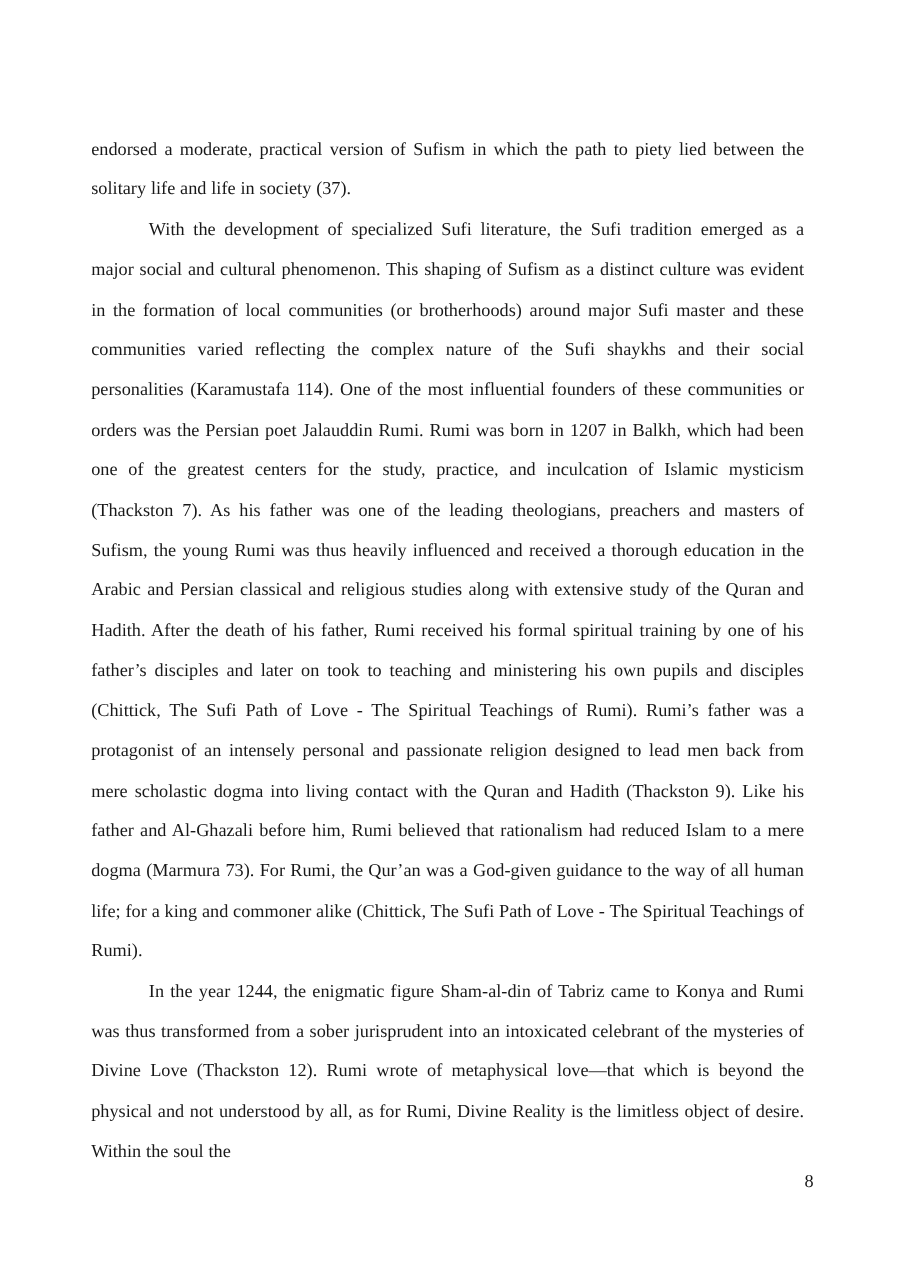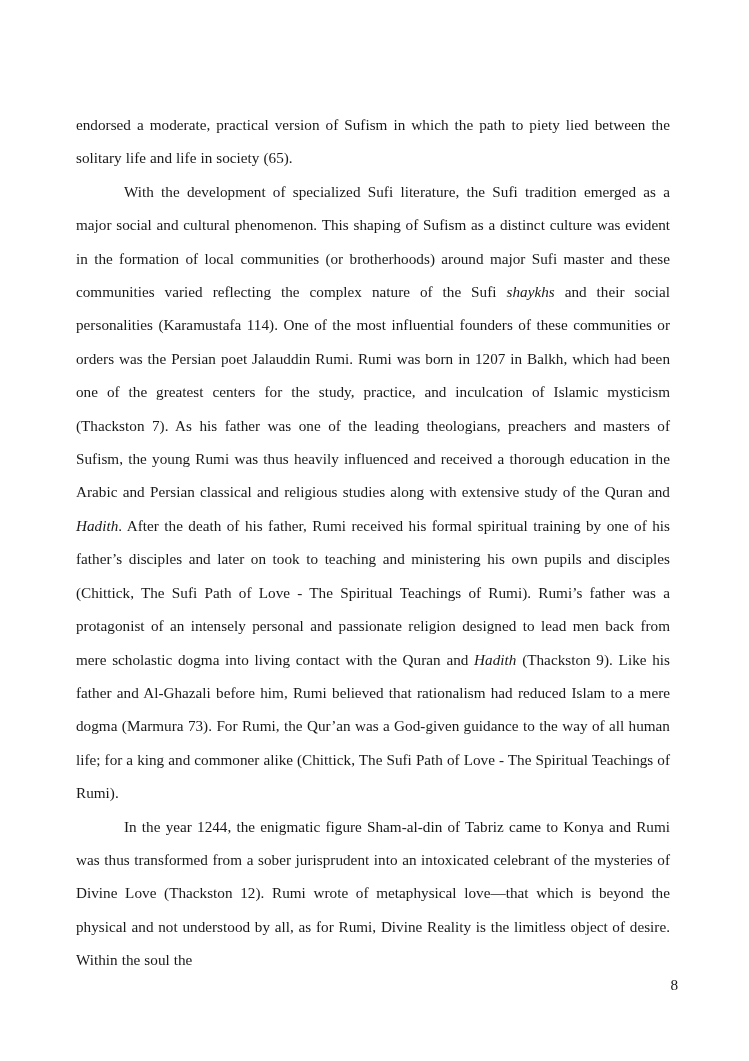--- a/index.html
+++ b/index.html
@@ -43,21 +43,20 @@
     color: #181818;
     letter-spacing: 0.02px;
     word-spacing: 0.2px;
   }
 
   .para.indent {
     text-indent: 48px;
   }
 
   .para .it {
-    font-style: italic;
   }
 
   .page-number {
     position: absolute;
     left: 0;
     top: 975px;
     width: 678px;
     text-align: right;
     font-size: 15.2px;
     line-height: 20px;
@@ -70,20 +69,20 @@
     text-rendering: optimizeLegibility;
   }
 </style>
 </head>
 <body>
 
 <div class="page">
 
   <div class="text-column" id="text-column">
 
-  <p class="para"><span>endorsed a moderate, practical version of Sufism in which the path to piety lied between the solitary life and life in society (65).</span></p>
+  <p class="para"><span>endorsed a moderate, practical version of Sufism in which the path to piety lied between the solitary life and life in society (37).</span></p>
       <p class="para indent"><span>With the development of specialized Sufi literature, the Sufi tradition emerged as a major social and cultural phenomenon. This shaping of Sufism as a distinct culture was evident in the formation of local communities (or brotherhoods) around major Sufi master and these communities varied reflecting the complex nature of the Sufi </span><span class="it">shaykhs</span><span> and their social personalities (Karamustafa 114). One of the most influential founders of these communities or orders was the Persian poet Jalauddin Rumi. Rumi was born in 1207 in Balkh, which had been one of the greatest centers for the study, practice, and inculcation of Islamic mysticism (Thackston 7). As his father was one of the leading theologians, preachers and masters of Sufism, the young Rumi was thus heavily influenced and received a thorough education in the Arabic and Persian classical and religious studies along with extensive study of the Quran and </span><span class="it">Hadith</span><span>. After the death of his father, Rumi received his formal spiritual training by one of his father’s disciples and later on took to teaching and ministering his own pupils and disciples (Chittick, The Sufi Path of Love - The Spiritual Teachings of Rumi). Rumi’s father was a protagonist of an intensely personal and passionate religion designed to lead men back from mere scholastic dogma into living contact with the Quran and </span><span class="it">Hadith</span><span> (Thackston 9). Like his father and Al-Ghazali before him, Rumi believed that rationalism had reduced Islam to a mere dogma (Marmura 73). For Rumi, the Qur’an was a God-given guidance to the way of all human life; for a king and commoner alike (Chittick, The Sufi Path of Love - The Spiritual Teachings of Rumi).</span></p>
       <p class="para indent"><span>In the year 1244, the enigmatic figure Sham-al-din of Tabriz came to Konya and Rumi was thus transformed from a sober jurisprudent into an intoxicated celebrant of the mysteries of Divine Love (Thackston 12). Rumi wrote of metaphysical love—that which is beyond the physical and not understood by all, as for Rumi, Divine Reality is the limitless object of desire. Within the soul the</span></p>
     </div>
 
   <div class="page-number">8</div>
 
 </div>
 
 </body></html>

